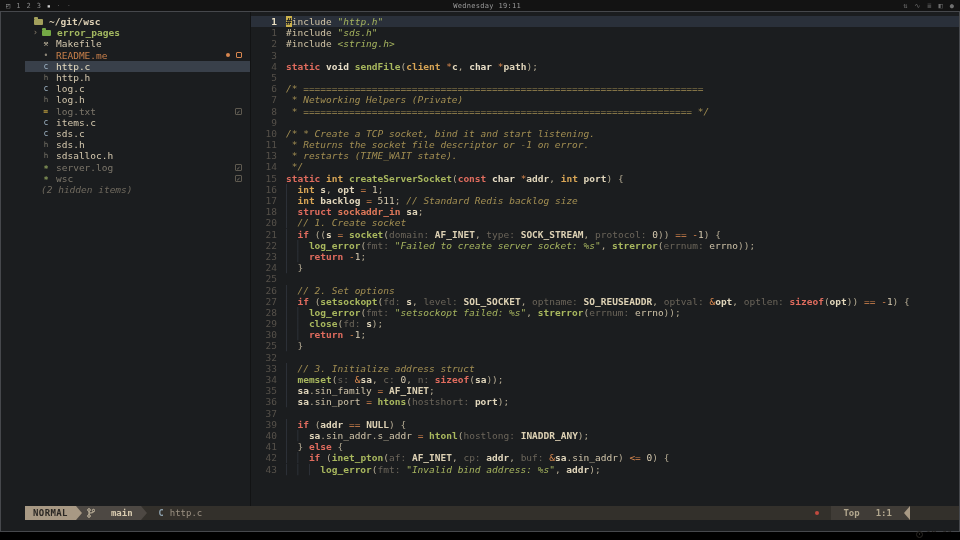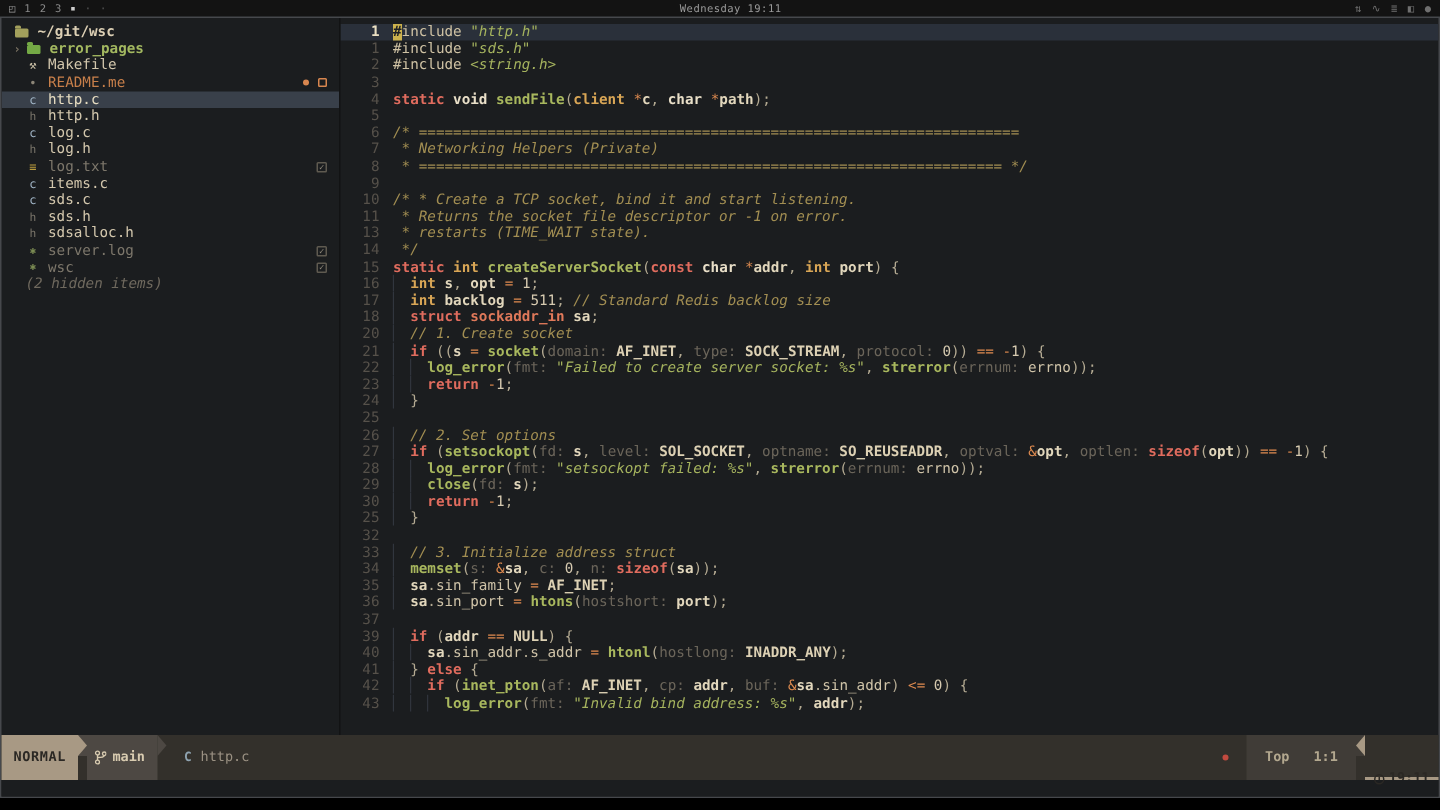--- a/index.html
+++ b/index.html
@@ -14,21 +14,21 @@
   .tb-left { display:flex; gap:6px; align-items:center; }
   .tb-left .wicon { color:#9a9a9a; font-size:7px; }
   .tb-left .tag { color:#8a8a8a; }
   .tb-left .mark-active { color:#cfcfcf; font-size:6px; }
   .tb-left .mark { color:#555; }
   .tb-center { flex:1; text-align:center; color:#9a9a9a; letter-spacing:0.3px; }
   .tb-right { display:flex; gap:7px; align-items:center; color:#6f6f6f; font-size:7px; }
 
   
   .terminal { height:521px; margin:0; border:1px solid #46484c; background:#1b1d1f;
-              display:flex; flex-direction:column; flex:none; }
+              display:flex; flex-direction:column; flex:none;padding-left:24px; }
   .main { flex:1; display:flex; overflow:hidden; }
 
   
   .sidebar { width:226px; flex:none; border-right:1px solid #121314; padding-top:4px;
              font-size:9.5px; overflow:hidden; }
   .trow { height:11.2px; display:flex; align-items:center; padding:0 8px 0 16px;
           white-space:nowrap; color:#d3c7ad; }
   .trow .arrow { color:#776f60; width:8px; flex:none; font-size:8px; }
   .trow.st-root { padding-left:8px; font-weight:bold; color:#ddd0b5; }
   .trow.st-dir  { padding-left:8px; font-weight:bold; color:#a3b860; }
@@ -78,27 +78,27 @@
   .tk-op  { color:#dd8a4f; }
   .tk-num { color:#d6cab0; }
   .tk-id  { color:#cfc3a8; }
   .tk-idb { color:#e2d7bc; font-weight:bold; }
   .tk-pn  { color:#b5ab93; }
   .tk-ct  { color:#ddd1b4; font-weight:bold; }
   .tk-hint{ color:#6b655a; }
   .tk-ig  { color:#333840; }
 
   
-  .statusline { height:30px; flex:none; background:#33302b; display:flex; align-items:stretch;
+  .statusline { height:14px; flex:none; background:#33302b; display:flex; align-items:stretch;
                 font-size:9px; color:#9b9183; }
   .seg { display:flex; align-items:center; }
   .seg-mode { background:#a89984; color:#2b2824; font-weight:bold; padding:0 8px; letter-spacing:0.4px; }
   .tri { width:0; height:0; border-top:7px solid transparent; border-bottom:7px solid transparent; flex:none; }
   .tri-mode { border-left:6px solid #a89984; background:#4d4843; }
-  .seg-branch { background:#4d4843; color:#d8cbb0; font-weight:bold; padding:0 8px 0 5px; gap:4px; }
+  .seg-branch { background:#4d4843; color:#d8cbb0; font-weight:bold; padding:0 8px 0 5px; gap:16px; }
   .tri-branch { border-left:6px solid #4d4843; }
   .seg-file { padding:0 12px; gap:6px; }
   .ft-icon { color:#8fa3b0; font-weight:bold; font-size:8.5px; }
   .sl-spacer { flex:1; }
   .mod-dot { width:4px; height:4px; border-radius:50%; background:#c24a3f; align-self:center;
              margin-right:12px; flex:none; }
   .seg-pos { background:#403c37; color:#b3a88f; padding:0 12px; gap:16px; font-weight:bold; }
   .tri-clock { border-right:6px solid #a89984; background:#403c37; }
   .seg-clock { background:#a89984; color:#2b2824; font-weight:bold; padding:0 6px; gap:3px;margin-top:28px; }
   .clock-glyph { width:7px; height:7px; border:1px solid #2b2824; border-radius:50%; position:relative; flex:none; }

